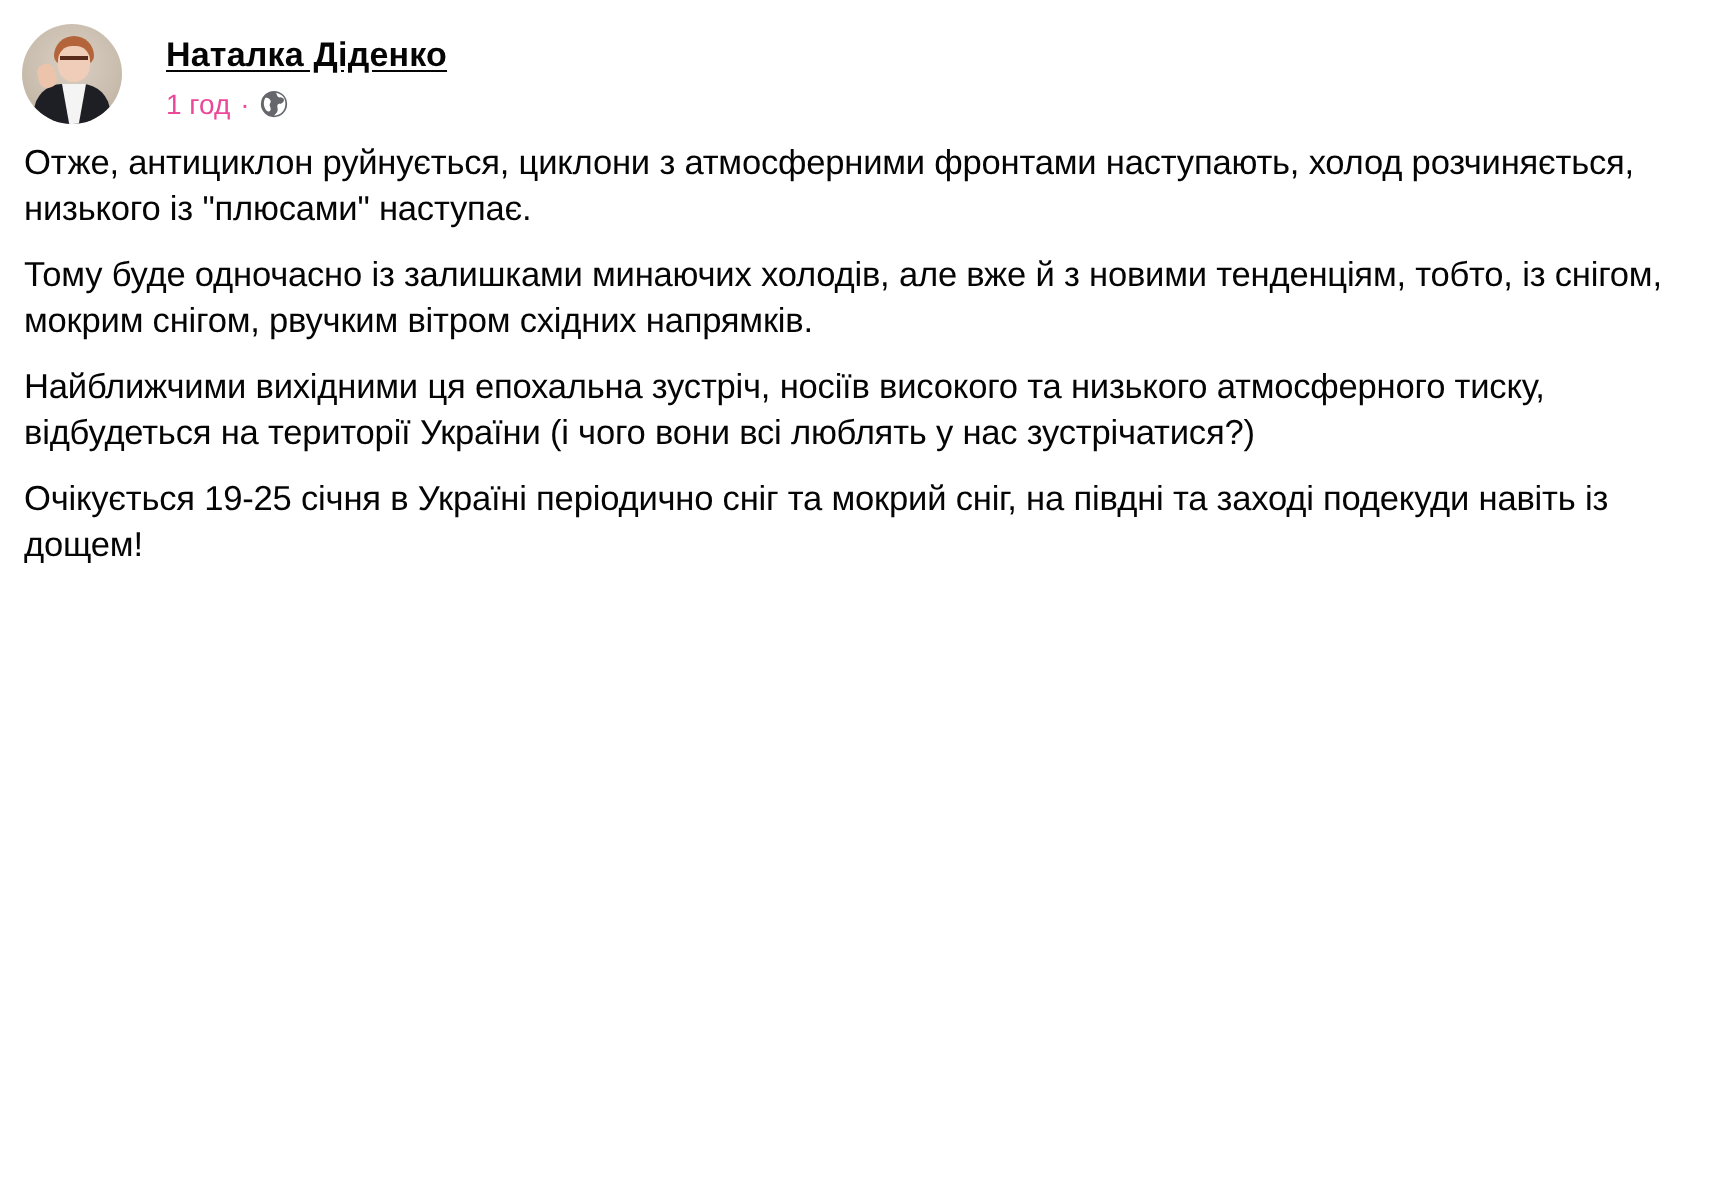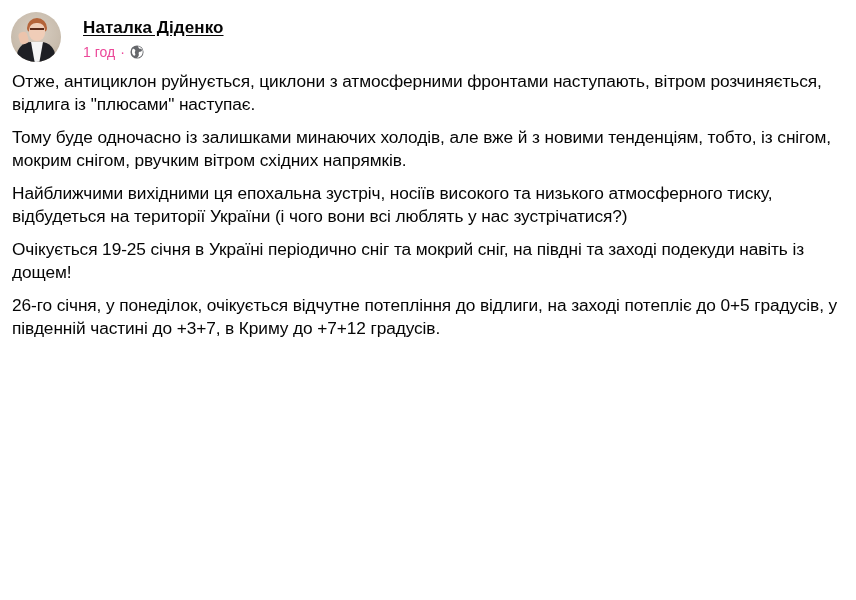--- a/index.html
+++ b/index.html
@@ -150,19 +150,18 @@
             <circle cx="8" cy="8" r="7.5" fill="#65676b"></circle>
             <path d="M3 4.5 C4.5 4 5.5 5 6 6 C6.5 7 5.5 7.5 5.5 8.5 C5.5 9.5 6.5 10 6 11.5 C5.5 12.5 4.5 12.5 3.5 11.5 C2 9.5 1.8 6.5 3 4.5 Z" fill="#ffffff"></path>
             <path d="M9 1.5 C10 2.5 9.5 3.5 10.5 4 C11.5 4.5 12.5 4 13.5 5 C14 6 13.5 7 12.5 7.5 C11.5 8 10.5 7.5 10 8.5 C9.5 9.5 10.5 10.5 10 12 C9.5 13.5 8.5 14 8 14.5 C10.5 14.5 13 13 14 10.5 C15 8 14.5 5 13 3.5 C12 2.5 10.5 1.7 9 1.5 Z" fill="#ffffff"></path>
           </svg>
         </span>
       </div>
     </div>
   </div>
 
   <div class="body-text">
-    <p>Отже, антициклон руйнується, циклони з атмосферними фронтами наступають, вітром розчиняється, відлига із "плюсами" наступає.</p>
+    <p>Отже, антициклон руйнується, циклони з атмосферними фронтами наступають, холод розчиняється, низького із "плюсами" наступає.</p>
     <p>Тому буде одночасно із залишками  минаючих холодів, але вже й з новими тенденціям, тобто, із снігом, мокрим снігом, рвучким вітром східних напрямків.</p>
     <p>Найближчими вихідними ця епохальна зустріч, носіїв високого та низького атмосферного тиску, відбудеться на території України (і чого вони всі люблять у нас зустрічатися?)</p>
     <p>Очікується 19-25 січня в Україні періодично сніг та мокрий сніг, на півдні та заході подекуди навіть із дощем!</p>
-    <p>26-го січня, у понеділок, очікується відчутне потепління до відлиги, на заході потепліє до 0+5 градусів, у південній частині до +3+7, в Криму до +7+12 градусів.</p>
   </div>
 </div>
 
 </body></html>

